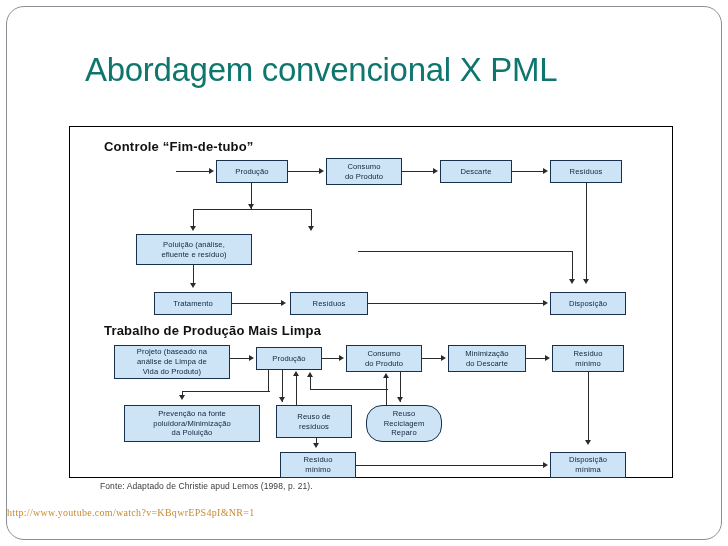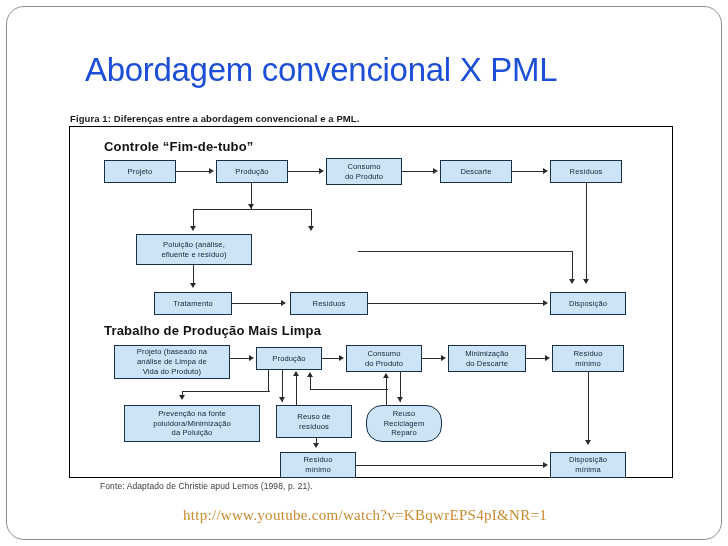--- a/index.html
+++ b/index.html
@@ -8,40 +8,40 @@
     font-family:"Liberation Sans", sans-serif;
     overflow:hidden;position:relative;
   }
   #slide{
     position:absolute;left:6px;top:6px;width:716px;height:534px;
     border:1px solid #8a8f96;border-radius:18px;background:#fff;
     box-sizing:border-box;
   }
   #title{
     position:absolute;left:78px;top:44px;width:600px;
-    font-size:33px;font-weight:400;color:#1d4ed8;
+    font-size:33px;font-weight:400;color:#0f766e;
     letter-spacing:-0.3px;white-space:nowrap;
   }
   #caption{
     position:absolute;left:63px;top:106px;
     font-size:9.5px;font-weight:bold;color:#1a1a1a;
     letter-spacing:0.1px;
   }
   #figure{
     position:absolute;left:62px;top:119px;width:604px;height:352px;
     border:1px solid #000;box-sizing:border-box;background:#fff;
   }
   #fonte{
     position:absolute;left:63px;top:474px;
     font-size:8.5px;color:#3b3b3b;letter-spacing:0.1px;margin-left:30px;
   }
   #url{
-    position:absolute;left:0;top:500px;width:716px;text-align:center;
+    position:absolute;left:0;top:500px;width:716px;
     font-family:"Liberation Serif", serif;
-    font-size:15px;color:#c98a2e;letter-spacing:0.3px;
+    font-size:10px;color:#c98a2e;letter-spacing:0.3px;
   }
   .dg-title{
     position:absolute;font-size:13px;font-weight:bold;color:#111;
     letter-spacing:0.2px;white-space:nowrap;
   }
   .bx{
     position:absolute;background:#cce4f6;border:1.4px solid #17304d;
     box-sizing:border-box;display:flex;align-items:center;
     justify-content:center;text-align:center;
     font-size:7.6px;color:#11243a;line-height:1.28;
@@ -55,27 +55,25 @@
   .ar-d{border-left:3.4px solid transparent;border-right:3.4px solid transparent;border-top:5px solid #2b2b2b;}
   .ar-u{border-left:3.4px solid transparent;border-right:3.4px solid transparent;border-bottom:5px solid #2b2b2b;}
 </style>
 </head>
 <body>
 
 <div id="slide">
 
   <div id="title">Abordagem convencional X PML</div>
 
-  <div id="caption">Figura 1: Diferenças entre a abordagem convencional e a PML.</div>
 
   <div id="figure">
 
     <div class="dg-title" style="left:34px;top:12px;">Controle “Fim-de-tubo”</div>
 
-    <div class="bx" style="left:34px;top:33px;width:72px;height:23px;">Projeto</div>
     <div class="bx" style="left:146px;top:33px;width:72px;height:23px;" style2="">Produção</div>
     <div class="bx" style="left:256px;top:31px;width:76px;height:27px;white-space:pre;">Consumo
 do Produto</div>
     <div class="bx" style="left:370px;top:33px;width:72px;height:23px;">Descarte</div>
     <div class="bx" style="left:480px;top:33px;width:72px;height:23px;">Resíduos</div>
 
     <div class="bx" style="left:66px;top:107px;width:116px;height:31px;white-space:pre;">Poluição (análise,
 efluente e resíduo)</div>
 
     <div class="bx" style="left:84px;top:165px;width:78px;height:23px;">Tratamento</div>

